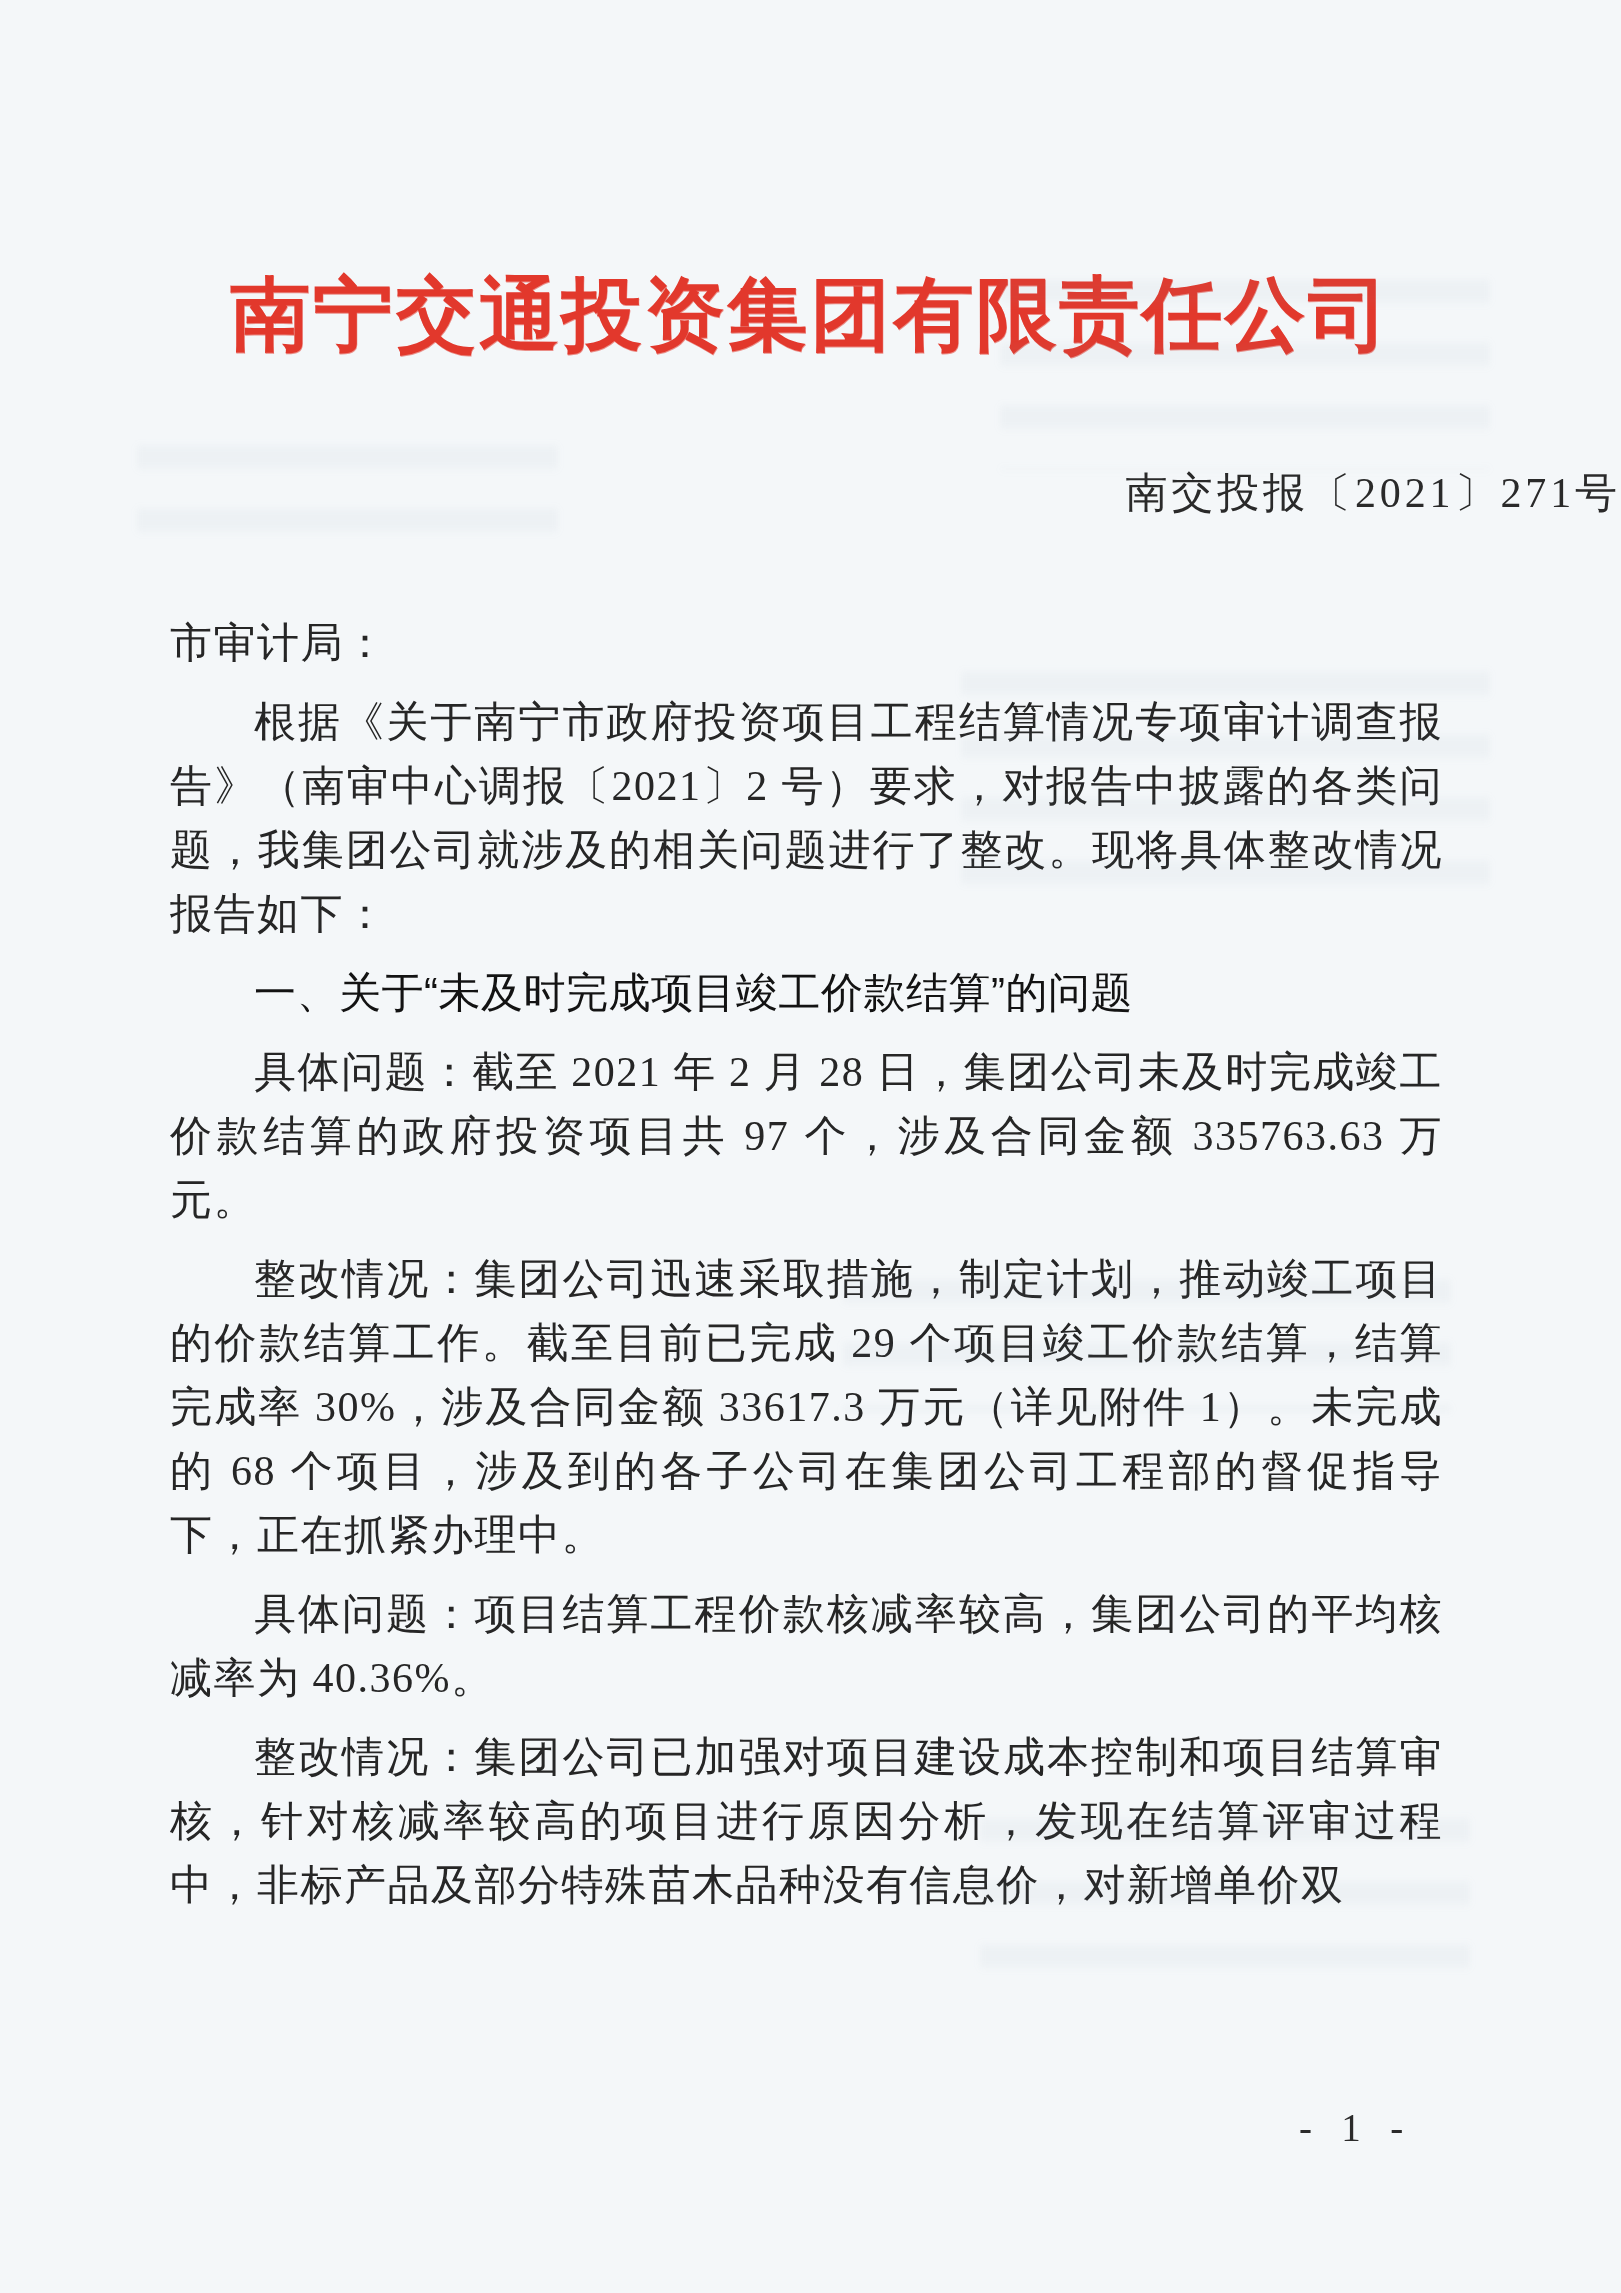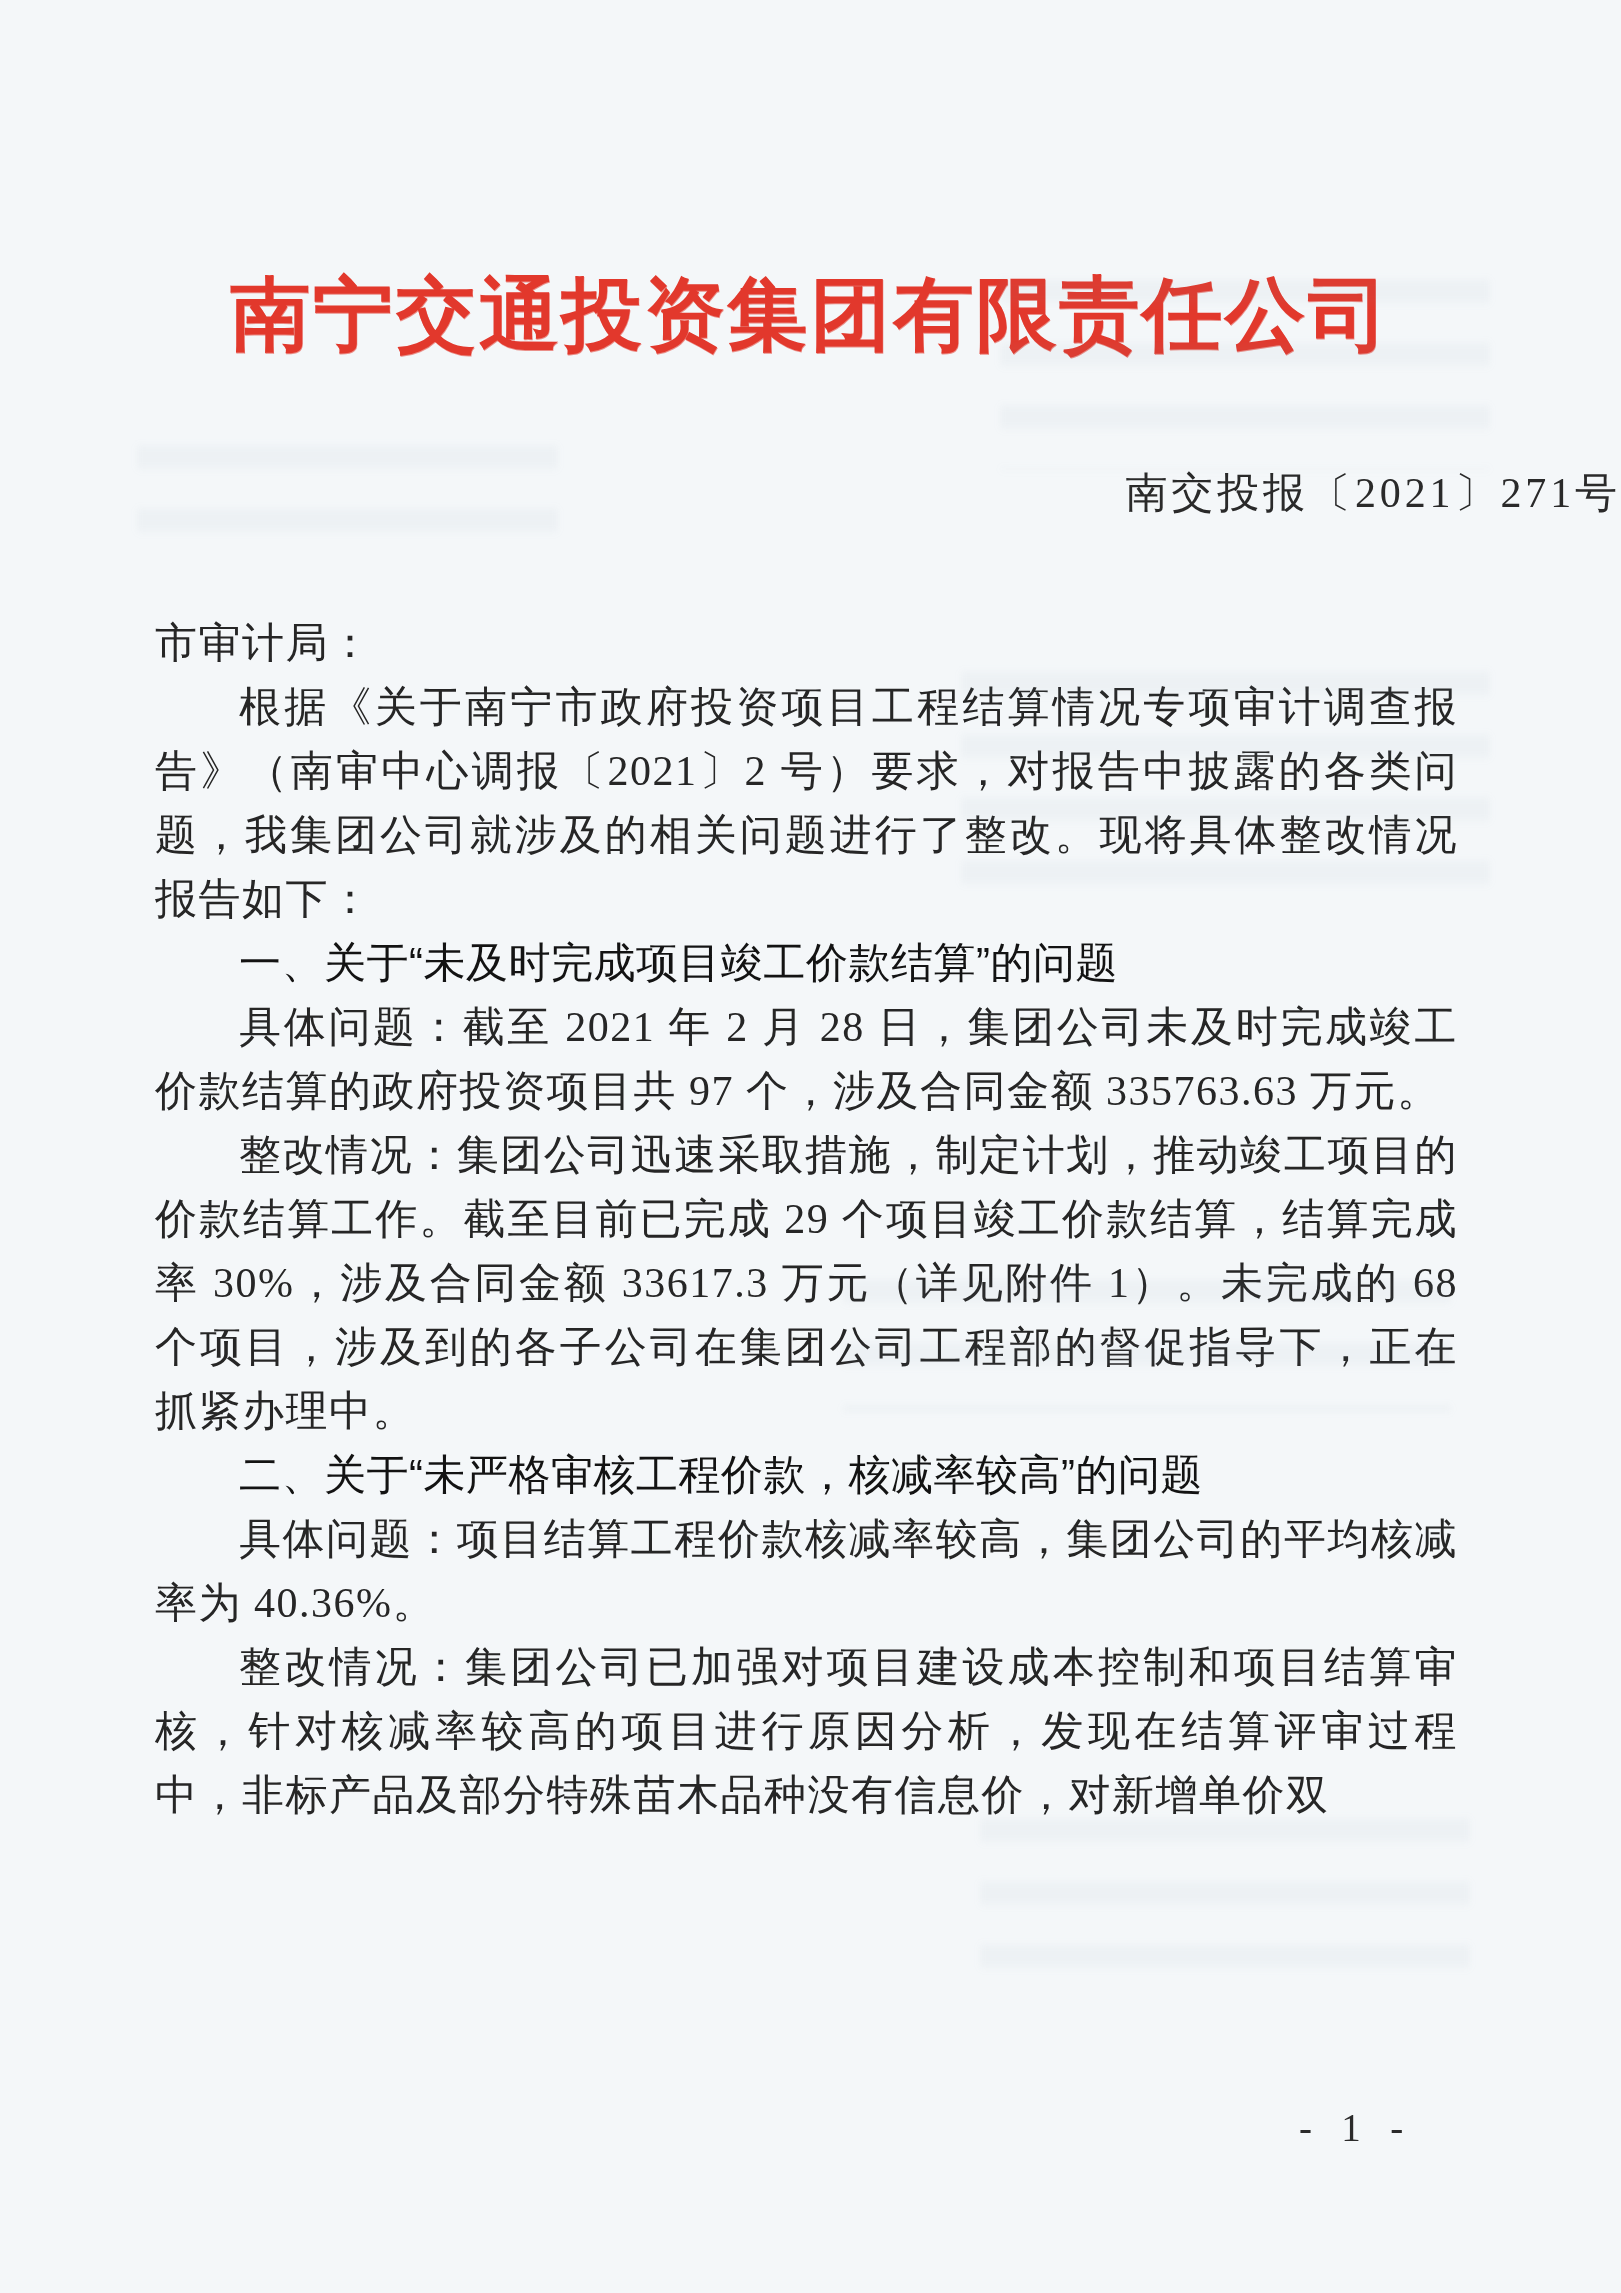--- a/index.html
+++ b/index.html
@@ -58,21 +58,21 @@
   }
   .doc-body {
     margin: 90px 163px 0 155px;
     font-size: 42px;
     line-height: 64px;
     letter-spacing: 1.5px;
     text-align: justify;
     text-justify: inter-ideograph;
     color: #262626;
   }
-  .doc-body p { margin: 0; }
+  .doc-body p { margin: 15px; }
   .salutation { text-indent: 0; }
   .para { text-indent: 2em; }
   .heading {
     font-weight: normal;
     color: #131313;
     font-family: "Liberation Sans", "DejaVu Sans", sans-serif;
     letter-spacing: 0.5px;
   }
   .page-number {
     position: absolute;
@@ -99,21 +99,20 @@
 
   <div class="doc-number">南交投报〔2021〕271号</div>
 
 
   <div class="doc-body">
     <p class="salutation">市审计局：</p>
     <p class="para">根据《关于南宁市政府投资项目工程结算情况专项审计调查报告》（南审中心调报〔2021〕2 号）要求，对报告中披露的各类问题，我集团公司就涉及的相关问题进行了整改。现将具体整改情况报告如下：</p>
     <p class="para heading">一、关于“未及时完成项目竣工价款结算”的问题</p>
     <p class="para">具体问题：截至 2021 年 2 月 28 日，集团公司未及时完成竣工价款结算的政府投资项目共 97 个，涉及合同金额 335763.63 万元。</p>
     <p class="para">整改情况：集团公司迅速采取措施，制定计划，推动竣工项目的价款结算工作。截至目前已完成 29 个项目竣工价款结算，结算完成率 30%，涉及合同金额 33617.3 万元（详见附件 1）。未完成的 68 个项目，涉及到的各子公司在集团公司工程部的督促指导下，正在抓紧办理中。</p>
-    <p class="para heading">二、关于“未严格审核工程价款，核减率较高”的问题</p>
     <p class="para">具体问题：项目结算工程价款核减率较高，集团公司的平均核减率为 40.36%。</p>
     <p class="para">整改情况：集团公司已加强对项目建设成本控制和项目结算审核，针对核减率较高的项目进行原因分析，发现在结算评审过程中，非标产品及部分特殊苗木品种没有信息价，对新增单价双</p>
   </div>
 
   <div class="page-number">- 1 -</div>
 
 </div>
 
 
 </body></html>

